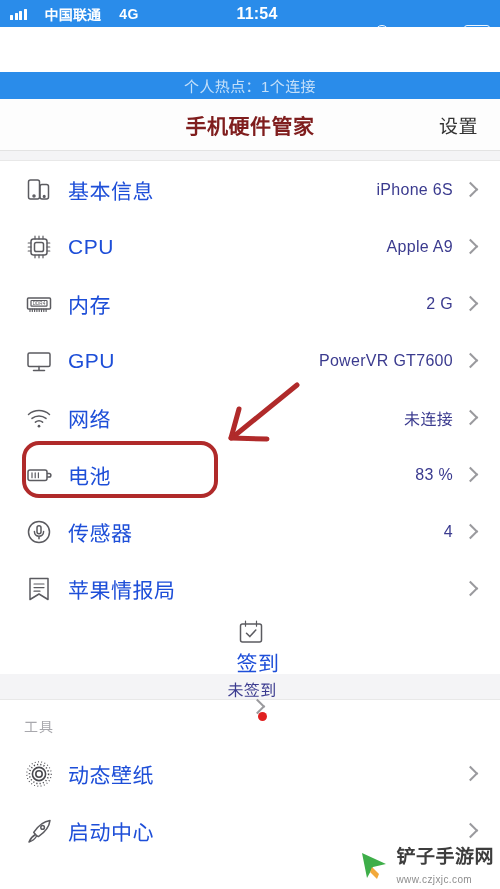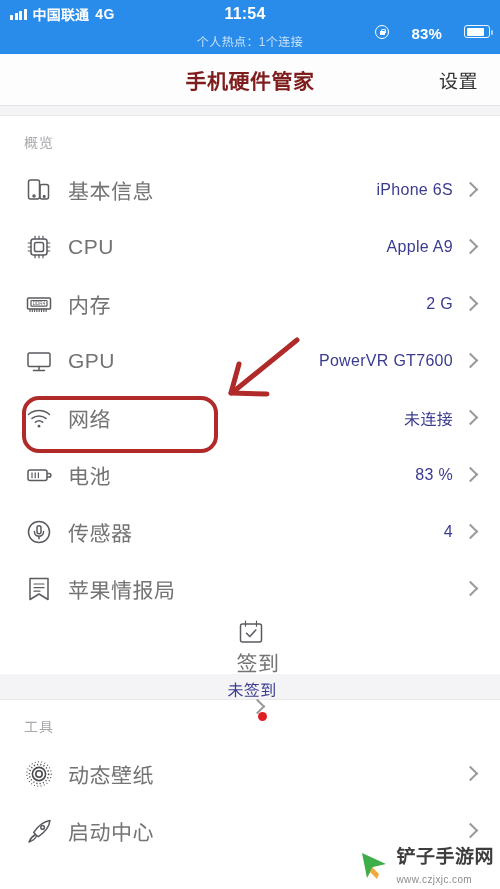--- a/index.html
+++ b/index.html
@@ -16,21 +16,21 @@
     background:#2a8cea;
     height:27px;
     display:flex;
     align-items:center;
     padding:0 10px;
     color:#ffffff;
     font-size:15px;
     font-weight:bold;
     letter-spacing:.2px;
   }
-  .sb-left{display:flex;align-items:center;gap:6px;flex:0 0 auto;}
+  .sb-left{display:flex;align-items:center;gap:18px;flex:0 0 auto;}
   .sb-center{flex:1;text-align:center;}
   .sb-right{display:flex;align-items:flex-start;gap:22px;flex:0 0 auto;margin-top:40px;}
   .bars{display:flex;align-items:flex-end;gap:1.5px;height:12px;}
   .bars i{display:block;width:3px;background:#fff;border-radius:.5px;}
   .bars i:nth-child(1){height:5px;}
   .bars i:nth-child(2){height:7px;}
   .bars i:nth-child(3){height:9px;}
   .bars i:nth-child(4){height:11px;}
   .carrier{font-size:14px;}
   .net4g{font-size:14px;letter-spacing:.3px;}
@@ -57,22 +57,23 @@
     background:rgba(255,255,255,.6);border-radius:0 1.5px 1.5px 0;
   }
   .batt span{display:block;height:100%;background:#fff;border-radius:1px;}
 
   
   .hotspot{
     background:#2a8cea;
     height:27px;
     display:flex;align-items:center;justify-content:center;
     color:rgba(255,255,255,.72);
-    font-size:12px;
+    font-size:15px;
     letter-spacing:.4px;
+    margin-top:45px;
   }
 
   
   .navbar{
     height:52px;
     background:#fdfdfd;
     display:flex;align-items:center;
     position:relative;
     border-bottom:1px solid #e3e3e3;
   }
@@ -107,21 +108,21 @@
     padding:0 22px 0 24px;
     position:relative;
     background:transparent;
   }
   .row .ico{
     width:30px;height:30px;flex:0 0 30px;
     display:flex;align-items:center;justify-content:center;
     margin-right:14px;
   }
   .row .label{
-    font-size:21px;color:#737373;letter-spacing:.5px;
+    font-size:21px;color:#1d4ed8;letter-spacing:.5px;
     flex:1;white-space:nowrap;
   }
   .row .val{
     font-size:16px;color:#3b3b8f;letter-spacing:.3px;
     margin-right:12px;white-space:nowrap;text-align:right;
   }
   .chev{
     width:11px;height:11px;flex:0 0 11px;
     border-right:2px solid #9a9a9e;border-top:2px solid #9a9a9e;
     transform:rotate(45deg);
@@ -185,21 +186,20 @@
 <div class="hotspot">个人热点：1个连接</div>
 
 <div class="navbar">
   <div class="nav-title">手机硬件管家</div>
   <div class="nav-right">设置</div>
 </div>
 
 <div class="scroll">
   <div class="gap"></div>
   <div id="sections">
-      <div class="sect-title">概览</div>
       <div class="row">
       <span class="ico">
           <svg xmlns="http://www.w3.org/2000/svg" width="28" height="28" viewBox="0 0 28 28">
             <rect class="ln" x="3.5" y="4" width="11" height="19" rx="2"></rect>
             <circle class="ln" cx="9" cy="20" r="1"></circle>
             <rect class="ln" x="15" y="8.5" width="8.5" height="14.5" rx="2"></rect>
             <circle class="ln" cx="19.2" cy="20.4" r=".8"></circle>
           </svg>
         </span>
       <span class="label">基本信息</span>

